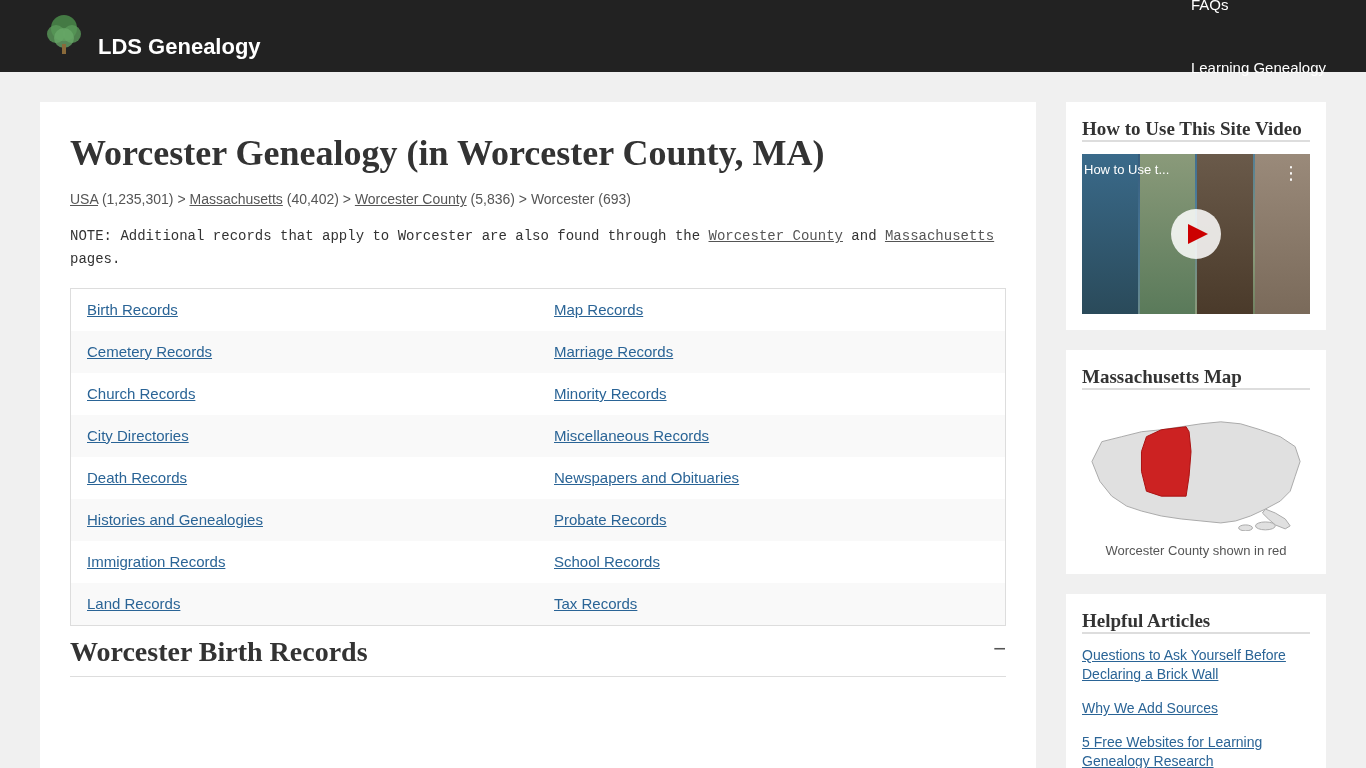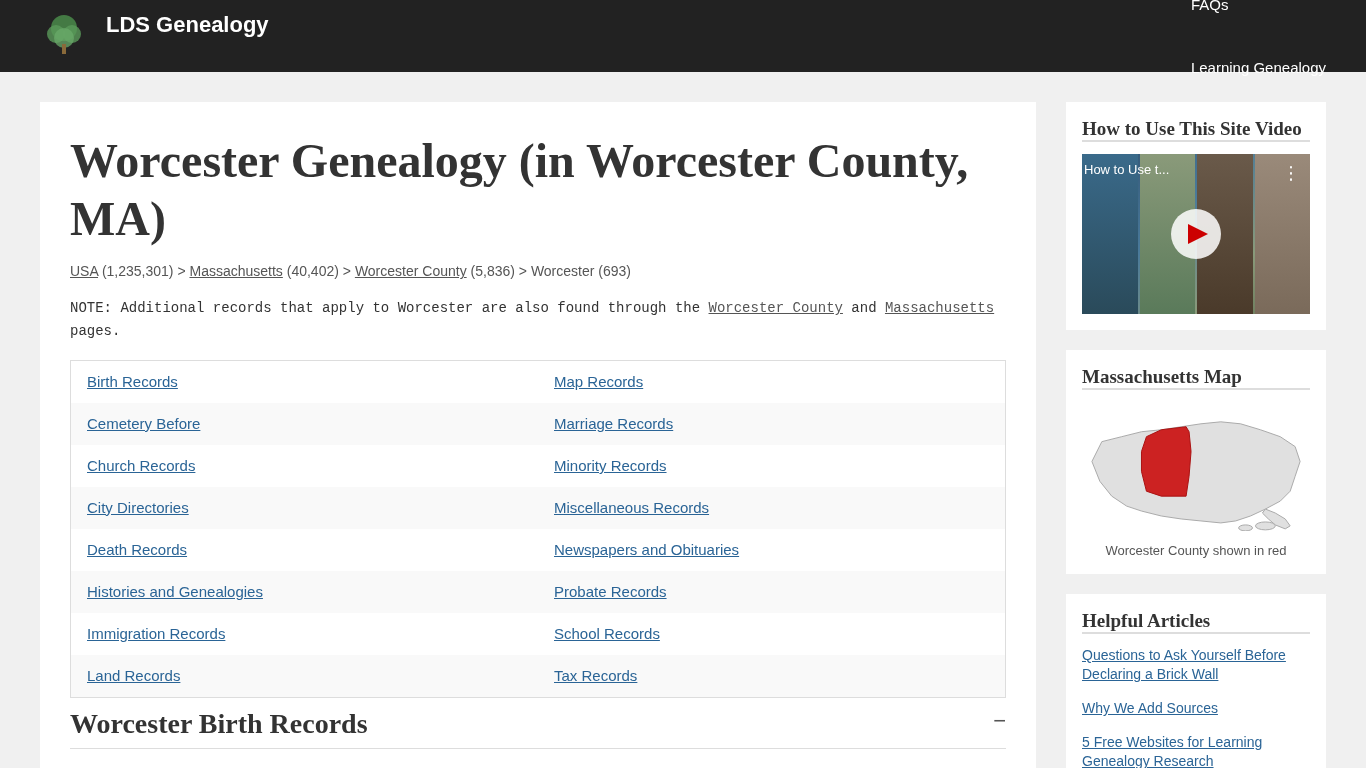--- a/index.html
+++ b/index.html
@@ -8,22 +8,22 @@
     
     .header {
       background: #222;
       padding: 0 40px;
       display: flex;
       align-items: center;
       height: 72px;
     }
     .logo-area {
       display: flex;
-      align-items: flex-start;
-      gap: 18px;
+      align-items: flex-end;
+      gap: 10px;
       color: white;
       text-decoration: none;
     }
     .logo-text {
       font-size: 22px;
       font-weight: bold;
       color: white;
       font-family: Arial, sans-serif;
     }
     .logo-icon {
@@ -62,21 +62,21 @@
       padding: 30px;
     }
     .sidebar {
       width: 260px;
       flex-shrink: 0;
       margin-left: 30px;
     }
 
     
     .page-title {
-      font-size: 48px;
+      font-size: 36px;
       font-weight: bold;
       color: #333;
       margin-bottom: 16px;
       line-height: 1.2;
     }
     .breadcrumb {
       font-size: 14px;
       color: #555;
       margin-bottom: 18px;
       font-family: Arial, sans-serif;
@@ -303,21 +303,21 @@
         <tr>
       <td>
         <a href="#">Birth Records</a>
       </td>
       <td>
         <a href="#">Map Records</a>
       </td>
     </tr>
             <tr>
       <td>
-        <a href="#">Cemetery Before</a>
+        <a href="#">Cemetery Records</a>
       </td>
       <td>
         <a href="#">Marriage Records</a>
       </td>
     </tr>
             <tr>
       <td>
         <a href="#">Church Records</a>
       </td>
       <td>

